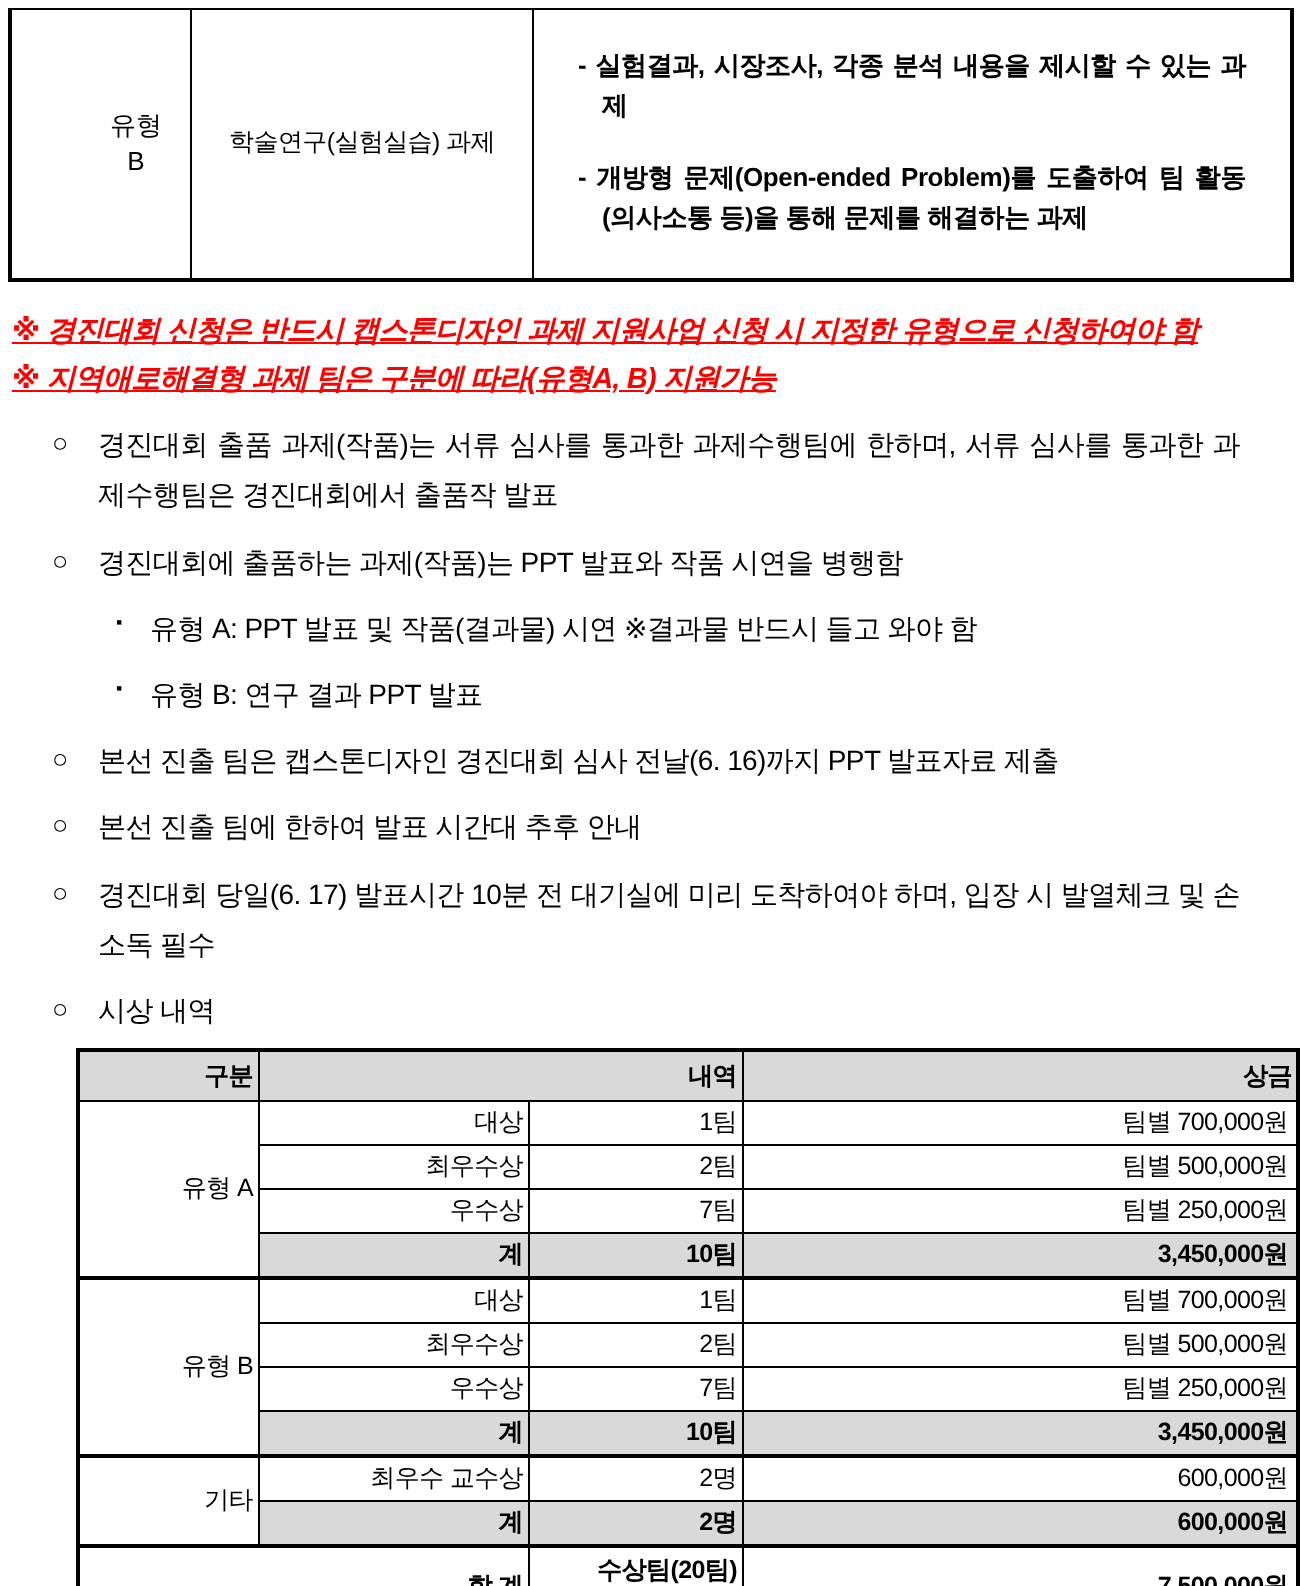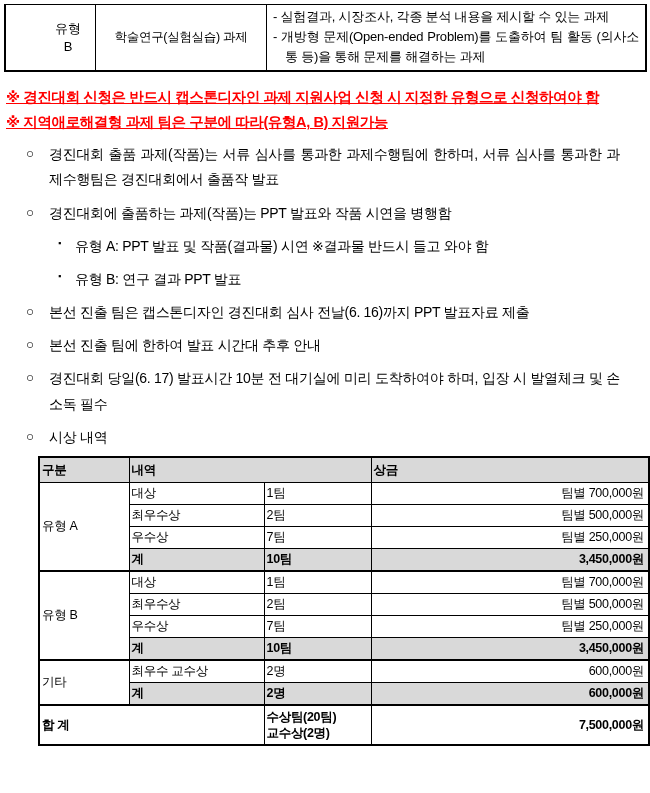--- a/index.html
+++ b/index.html
@@ -5,43 +5,43 @@
   html,body { margin:0; padding:0; background:#ffffff; }
   body { width:650px; color:#000; font-family:"Liberation Sans","DejaVu Sans",sans-serif; }
   .page { width:650px; box-sizing:border-box; padding:4px 3px 6px 4px; }
 
   
   .top-table { border-collapse:collapse; width:643px; table-layout:fixed; border:2px solid #000; border-top-width:1px; }
   .top-table td { border:1px solid #000; vertical-align:middle; }
   .tt-c1 { width:52px; text-align:center; font-size:13px; line-height:1.35;padding-left:36px; }
   .tt-c2 { width:166px; text-align:center; font-size:12.5px; padding:0 2px; letter-spacing:-0.3px;margin-left:38px; }
   .tt-c3 { padding:2px 6px 3px 6px; font-size:13px; }
-  .tt-c3 p { margin:0; padding-left:12px; text-indent:-12px; text-align:justify; line-height:1.55; letter-spacing:-0.2px; }
+  .tt-c3 p { margin:16px; padding-left:12px; text-indent:-12px; text-align:justify; line-height:1.55; letter-spacing:-0.2px;font-weight:bold; }
 
   
-  .notices { margin:13px 0 0 2px; }
+  .notices { margin:13px 0 0 2px;font-style:italic; }
   .notice { color:#FF0000; font-weight:bold; font-size:14.5px; text-decoration:underline; line-height:1.68; letter-spacing:-0.4px; white-space:nowrap; }
 
   
   .section-head { margin:20px 0 0 3px; font-size:15px; letter-spacing:-0.2px; }
   .section-head .mk { margin-right:9px; font-size:14px; position:relative; top:-1px; }
 
   
   .list { margin-top:8px; }
   .li { position:relative; margin:0 0 8px 22px; padding-left:23px; font-size:14px; line-height:1.8;
         text-align:justify; letter-spacing:-0.3px; width:594px; box-sizing:border-box; }
   .li .mk { position:absolute; left:0; top:0; font-weight:bold; font-size:13.5px; }
   .li.sub { margin-left:54px; padding-left:17px; width:560px; text-align:left; }
   .li.sub .mk { font-size:9px; top:1px; }
   .li.last { margin-bottom:4px; }
 
   
   .award-table { border-collapse:collapse; margin:6px 0 0 34px; width:610px; table-layout:fixed;
                  border:2px solid #000; font-size:12.5px; letter-spacing:-0.3px; }
-  .award-table td { border:1px solid #000; text-align:left; height:19px; padding:1px 2px; vertical-align:middle; }
+  .award-table td { border:1px solid #000; text-align:right; height:19px; padding:1px 2px; vertical-align:middle; }
   .award-table tr.hdr td { background:#D9D9D9; font-weight:bold; height:22px; }
   .award-table td.prize { text-align:right; padding-right:4px; }
   .award-table tr.total td { background:#D9D9D9; font-weight:bold; }
   .award-table tr.gsep td { border-top:2px solid #000; }
   .award-table tr.grand td { font-weight:bold; height:36px; background:#fff; }
   .award-table tr.grand td.detail div { line-height:1.3; }
 </style>
 </head>
 <body>
 

